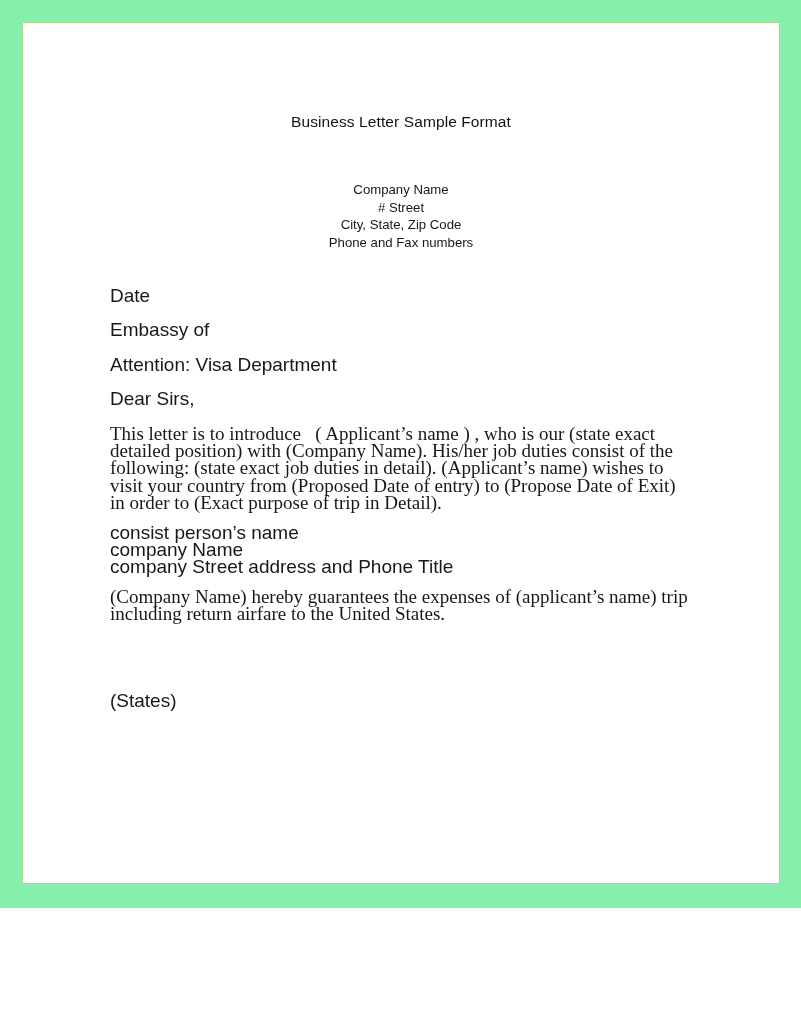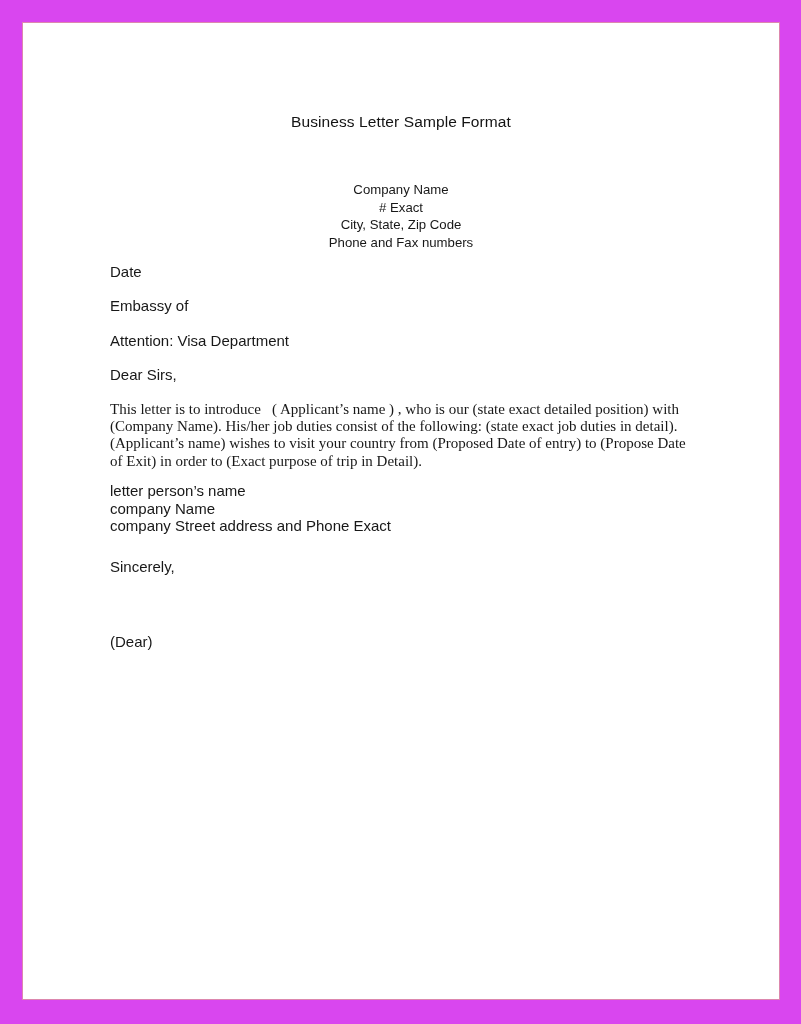--- a/index.html
+++ b/index.html
@@ -12,22 +12,22 @@
     height: 1024px;
     overflow: hidden;
     font-family: "Liberation Sans", sans-serif;
   }
 
   
   .frame {
     position: relative;
     box-sizing: border-box;
     width: 801px;
-    height: 1024px;
-    background: #d946ef;
+    height: 908px;
+    background: #86efac;
     padding: 23px 22px 25px 23px;
   }
 
   
   .page {
     position: relative;
     box-sizing: border-box;
     width: 100%;
     height: 100%;
     background: #ffffff;
@@ -70,23 +70,23 @@
     color: #181818;
   }
   .company-block div {
     white-space: pre;
   }
 
   
   .body {
     position: absolute;
     left: 87px;
-    top: 240px;
+    top: 264px;
     width: 583px;
-    font-size: 15px;
+    font-size: 19px;
     line-height: 17.4px;
     color: #181818;
   }
 
   .line {
     white-space: pre-wrap;
   }
 
   
   .gap-sm { height: 17px; }
@@ -103,21 +103,21 @@
 <body>
 
 <div class="frame">
   <div class="page">
     <div class="letter">
 
       <div class="doc-title">Business Letter Sample Format</div>
 
       <div class="company-block">
         <div>Company Name</div>
-        <div># Exact</div>
+        <div># Street</div>
         <div>City, State, Zip Code</div>
         <div>Phone and Fax numbers</div>
       </div>
 
       <div class="body">
 
         <div class="line">Date</div>
         <div class="gap-sm"></div>
 
         <div class="line">Embassy of</div>
@@ -125,29 +125,29 @@
 
         <div class="line">Attention: Visa Department</div>
         <div class="gap-sm"></div>
 
         <div class="line">Dear Sirs,</div>
         <div class="gap-sm"></div>
 
         <div class="para">This letter is to introduce   ( Applicant’s name ) , who is our (state exact detailed position) with (Company Name). His/her job duties consist of the following: (state exact job duties in detail). (Applicant’s name) wishes to visit your country from (Proposed Date of entry) to (Propose Date of Exit) in order to (Exact purpose of trip in Detail).</div>
         <div class="gap-md"></div>
 
-        <div class="line">letter person’s name</div>
+        <div class="line">consist person’s name</div>
         <div class="line">company Name</div>
-        <div class="line">company Street address and Phone Exact</div>
+        <div class="line">company Street address and Phone Title</div>
         <div class="gap-md"></div>
 
+        <div class="para">(Company Name) hereby guarantees the expenses of (applicant’s name) trip including return airfare to the United States.</div>
         <div class="gap-lg"></div>
 
-        <div class="line">Sincerely,</div>
 
         <div class="gap-sign"></div>
 
-        <div class="line">(Dear)</div>
+        <div class="line">(States)</div>
 
       </div>
     </div>
   </div>
 </div>
 
 </body></html>

